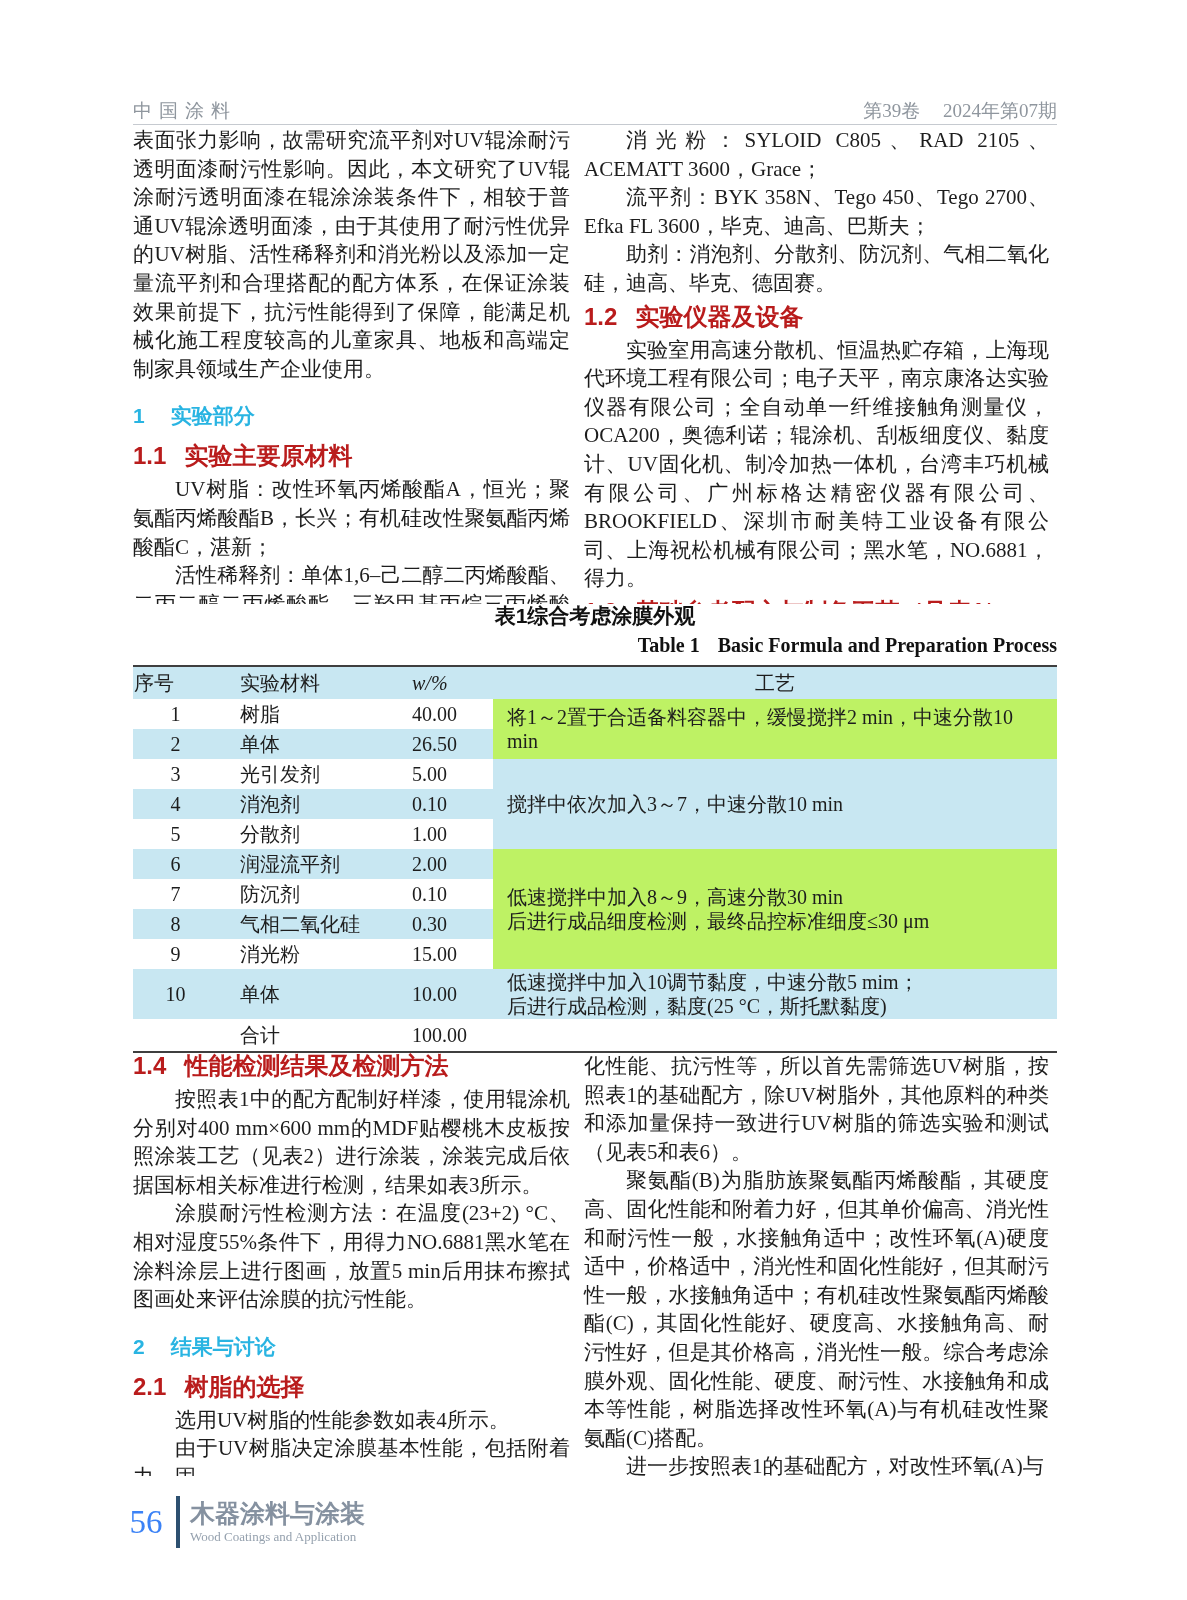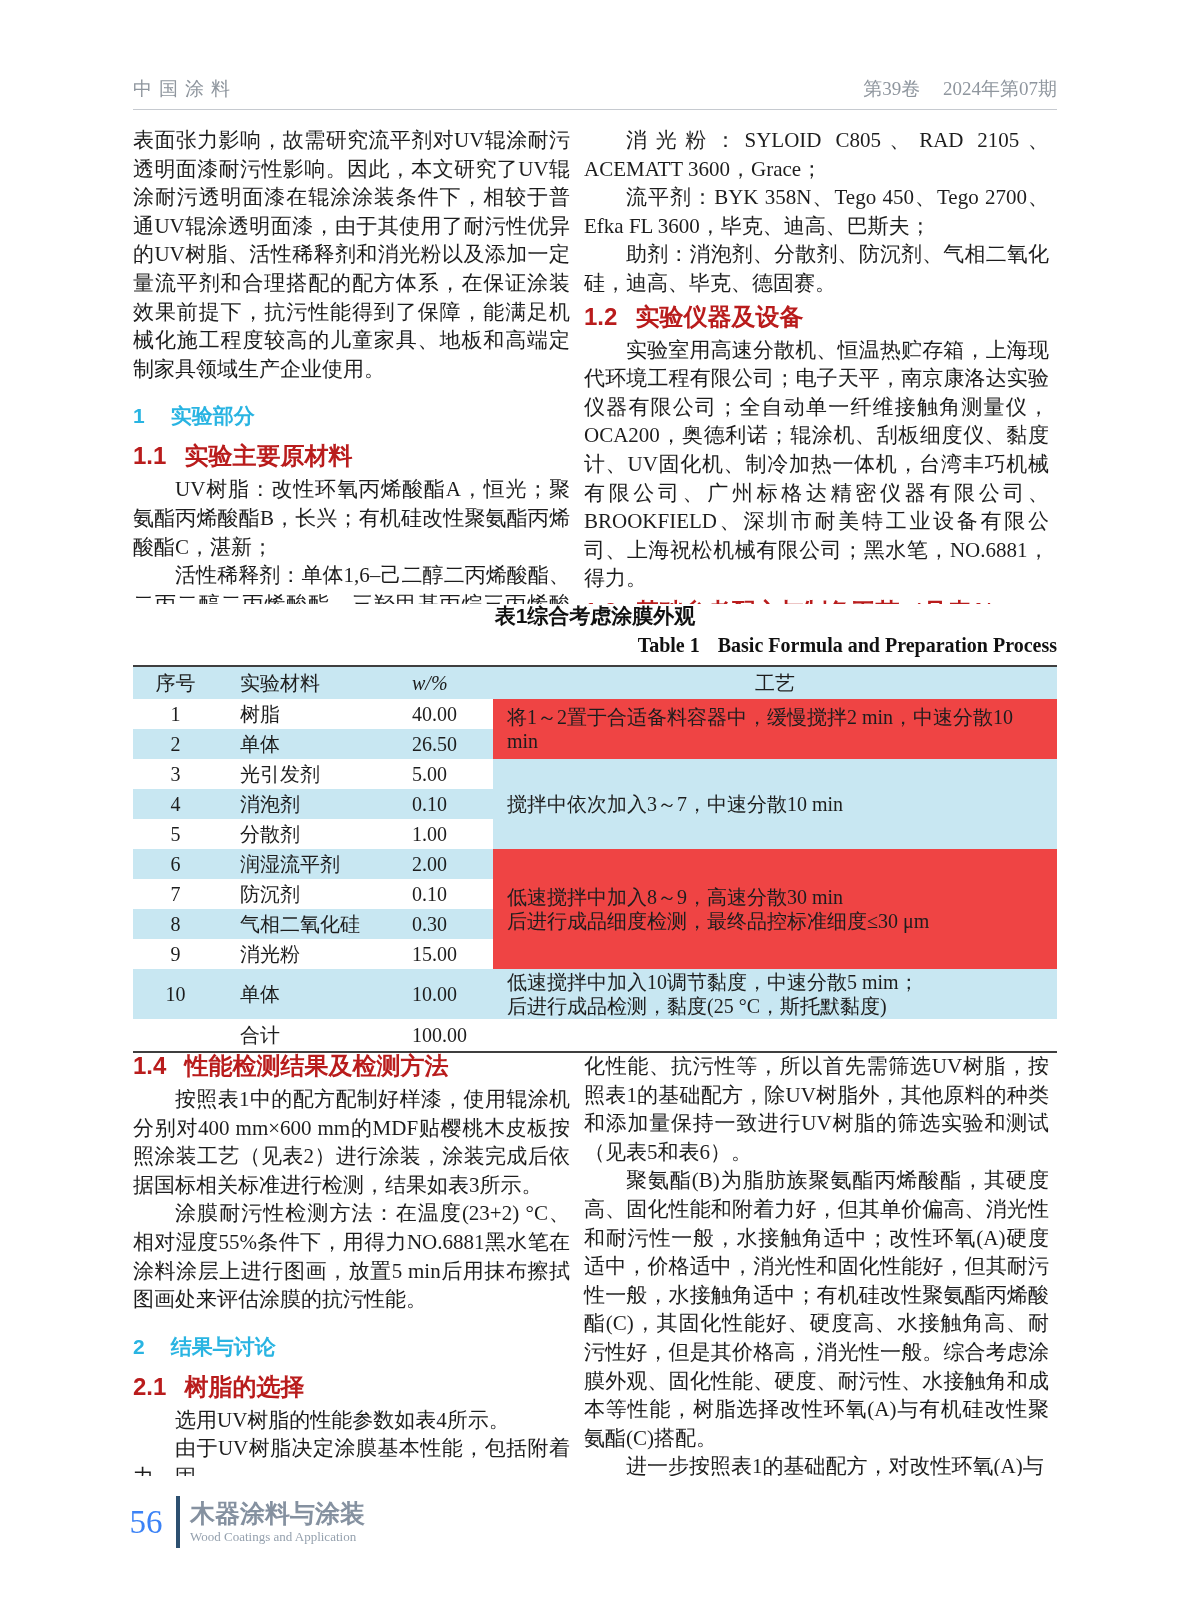--- a/index.html
+++ b/index.html
@@ -2,23 +2,23 @@
 <html><head>
 <meta charset="utf-8">
 <style>
   html,body{margin:0;padding:0;background:#ffffff;}
   .page{
     position:relative;width:1187px;height:1600px;background:#ffffff;overflow:hidden;
     font-family:"Liberation Serif","DejaVu Serif",serif;color:#1d1d1d;
   }
   
   .running-head{
-    position:absolute;left:133px;right:130px;top:72px;height:30px;
+    position:absolute;left:133px;right:130px;top:94px;height:30px;
     display:flex;justify-content:space-between;align-items:flex-end;
-    border-bottom:1.5px solid #c6cad0;padding-bottom:7px;
+    border-bottom:1.5px solid #c6cad0;
     color:#8f969e;font-size:19px;
   }
   .rh-left{letter-spacing:7px;}
   .rh-right span{margin-left:18px;}
   
   .twocol{position:absolute;left:133px;width:924px;display:flex;gap:14px;overflow:hidden;}
   .twocol.top{top:126px;height:478px;}
   .twocol.bottom{top:1052px;height:424px;}
   .col-l{width:437px;}
   .col-r{width:465px;}
@@ -49,35 +49,35 @@
   .tbl-caption-en .cap-gap{margin-right:18px;}
   table.formula{
     width:100%;border-collapse:collapse;table-layout:fixed;
     border-top:2px solid #3f3f3f;border-bottom:2px solid #3f3f3f;
     font-size:20px;color:#1d1d1d;
   }
   table.formula col.c-no{width:85px;}
   table.formula col.c-mat{width:170px;}
   table.formula col.c-w{width:105px;}
   table.formula th{font-weight:normal;height:30px;background:#c8e7f2;}
-  table.formula th.th-no{text-align:center;}
+  table.formula th.th-no{text-align:left;}
   table.formula th.th-mat{text-align:left;padding-left:22px;}
   table.formula th.th-w{text-align:left;padding-left:24px;font-style:italic;}
   table.formula th.th-proc{text-align:center;}
   table.formula td{height:28px;vertical-align:middle;}
   table.formula td.cell-no{text-align:center;}
   table.formula td.cell-mat{text-align:left;padding-left:22px;}
   table.formula td.cell-w{text-align:left;padding-left:24px;}
   tr.stripe-blue td.s{background:#c8e7f2;}
   tr.stripe-white td.s{background:#ffffff;}
   td.proc{
     text-align:left;padding-left:14px;padding-right:8px;
     white-space:pre-line;line-height:24px;
   }
-  td.proc-white{background:#ef4444;}
+  td.proc-white{background:#bef264;}
   td.proc-blue{background:#c8e7f2;}
   tr.row-tall td{height:48px;}
   tr.row-total td{height:30px;background:#ffffff;}
   
   .footer{position:absolute;left:120px;top:1496px;display:flex;align-items:center;}
   .footer .page-num{
     font-size:33px;color:#3b82f6;width:52px;text-align:center;
     font-family:"Liberation Serif","DejaVu Serif",serif;
   }
   .footer .bar{width:4px;height:52px;background:#2d5070;margin:0 10px 0 4px;}

